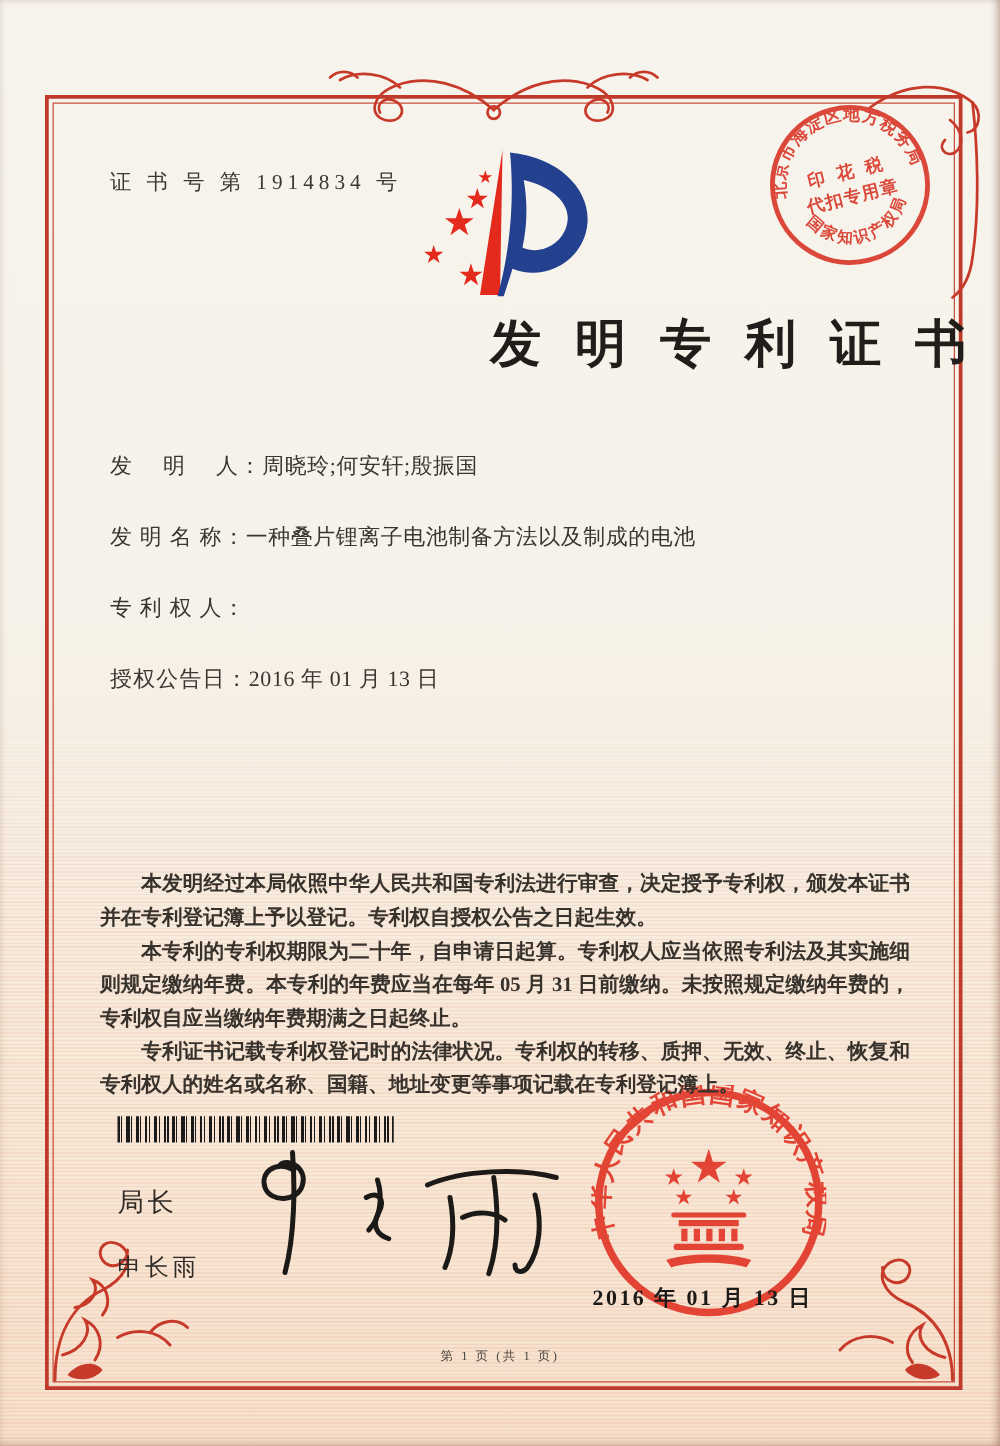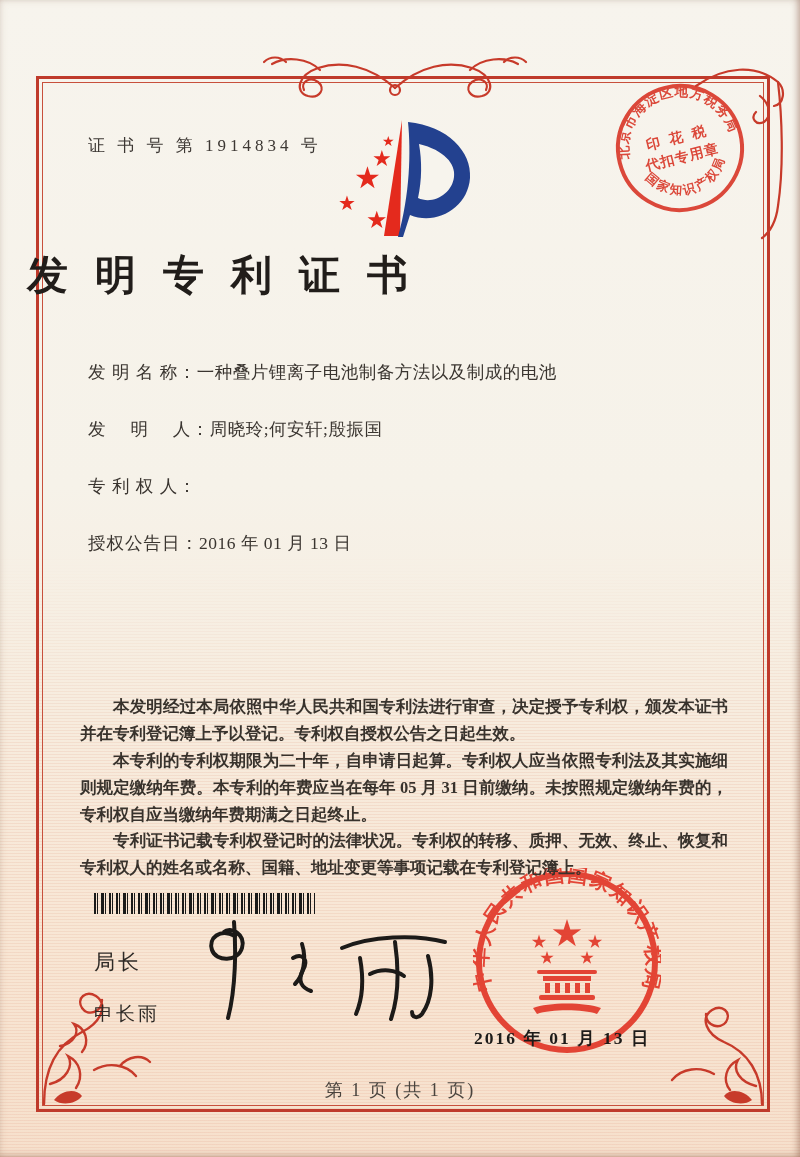--- a/index.html
+++ b/index.html
@@ -13,21 +13,21 @@
     box-shadow:inset -6px 0 6px -3px rgba(120,70,50,.35), inset 0 -5px 6px -3px rgba(120,70,50,.28), inset 3px 3px 8px -4px rgba(150,120,100,.25);}
   .guilloche{position:absolute;left:0;right:0;top:48%;bottom:0;z-index:1;pointer-events:none;
     background:repeating-linear-gradient(0deg, rgba(214,122,92,.12) 0 1px, rgba(255,255,255,0) 1px 3px);
     -webkit-mask-image:linear-gradient(180deg,transparent 0,#000 30%);
             mask-image:linear-gradient(180deg,transparent 0,#000 30%);}
   .frame{position:absolute;left:36px;top:76px;width:728px;height:1030px;
     border:3px solid #bf3a2b;z-index:2;}
   .frame::after{content:"";position:absolute;inset:3px;border:1px solid #c8503c;}
   .orn{position:absolute;z-index:3;pointer-events:none;}
   .cert-no{position:absolute;left:88px;top:134px;font-size:17px;letter-spacing:4px;color:#3c3733;z-index:5;}
-  .title{position:absolute;left:0;right:0;top:248px;text-align:left;font-size:41px;font-weight:bold;
+  .title{position:absolute;left:0;right:0;top:248px;text-align:right;font-size:41px;font-weight:bold;
     color:#211d1a;letter-spacing:27px;text-indent:27px;z-index:5;}
   .fields{position:absolute;left:88px;top:360px;width:640px;z-index:5;}
   .field-row{display:flex;align-items:baseline;margin-bottom:24px;font-size:17.5px;color:#3a3530;height:33px;}
   .field-label{white-space:pre;letter-spacing:1px;}
   .field-value{letter-spacing:.5px;}
   .paras{position:absolute;left:80px;top:694px;width:648px;z-index:5;color:#38322c;
     font-size:16.5px;line-height:1.63;text-align:justify;}
   .paras p{margin:0;text-indent:2em;font-weight:bold;}
   .barcode{position:absolute;left:94px;top:893px;width:221px;height:21px;z-index:5;
     background:repeating-linear-gradient(90deg,
@@ -36,21 +36,21 @@
       #1a1a1a 7px 10px, rgba(0,0,0,0) 10px 11px,
       #1a1a1a 11px 12px, rgba(0,0,0,0) 12px 15px,
       #1a1a1a 15px 17px, rgba(0,0,0,0) 17px 18px,
       #1a1a1a 18px 19px, rgba(0,0,0,0) 19px 22px);}
   .signer-title{position:absolute;left:94px;top:948px;font-size:21px;color:#2e2a26;letter-spacing:3px;z-index:5;font-family:"Liberation Sans","DejaVu Sans",sans-serif;}
   .signer-name{position:absolute;left:94px;top:985px;font-size:19px;color:#2e2a26;letter-spacing:3px;z-index:5;font-family:"Liberation Sans","DejaVu Sans",sans-serif;margin-top:16px;}
   .signature{position:absolute;left:190px;top:918px;z-index:6;}
   .seal{position:absolute;left:473px;top:868px;z-index:4;opacity:.94;}
   .issue-date{position:absolute;left:474px;top:1026px;font-size:17.5px;font-weight:600;
     color:#1d1b19;letter-spacing:2px;z-index:6;}
-  .footer{position:absolute;left:0;right:0;top:1078px;text-align:center;font-size:18px;
+  .footer{position:absolute;left:0;right:0;top:1078px;text-align:center;font-size:10px;
     color:#4a443e;letter-spacing:2px;z-index:5;}
   .logo{position:absolute;left:326px;top:118px;z-index:5;}
   .tax-stamp{position:absolute;left:612px;top:80px;z-index:6;transform:rotate(-14deg);opacity:.92;}
 </style>
 </head>
 <body>
 
 <div class="scan-edge"></div>
 <div class="guilloche"></div>
 <div class="frame"></div>
@@ -118,26 +118,26 @@
     <textPath href="#taxBottom" startOffset="50%" text-anchor="middle">国家知识产权局</textPath>
   </text>
   <text x="68" y="62" text-anchor="middle" fill="#d93a2b" font-size="14" font-weight="bold" letter-spacing="3">印 花 税</text>
   <text x="68" y="82" text-anchor="middle" fill="#d93a2b" font-size="14" font-weight="bold" letter-spacing="1">代扣专用章</text>
 </svg>
 
 <div class="title">发明专利证书</div>
 
 <div class="fields">
   <div class="field-row">
+    <span class="field-label">发　 明　 人：</span>
+    <span class="field-value">周晓玲;何安轩;殷振国</span>
+  </div>
+  <div class="field-row">
     <span class="field-label">发 明 名 称：</span>
     <span class="field-value">一种叠片锂离子电池制备方法以及制成的电池</span>
-  </div>
-  <div class="field-row">
-    <span class="field-label">发　 明　 人：</span>
-    <span class="field-value">周晓玲;何安轩;殷振国</span>
   </div>
   <div class="field-row">
     <span class="field-label">专 利 权 人：</span>
   </div>
   <div class="field-row">
     <span class="field-label">授权公告日：</span>
     <span class="field-value">2016 年 01 月 13 日</span>
   </div>
 </div>
 

